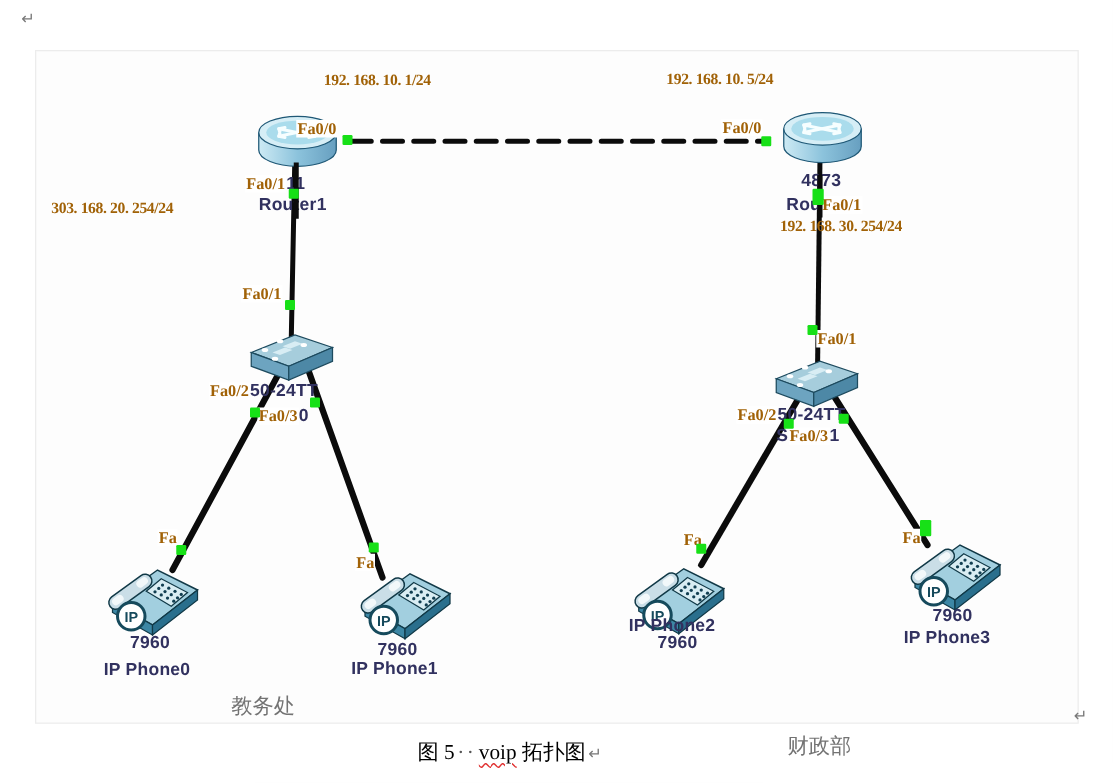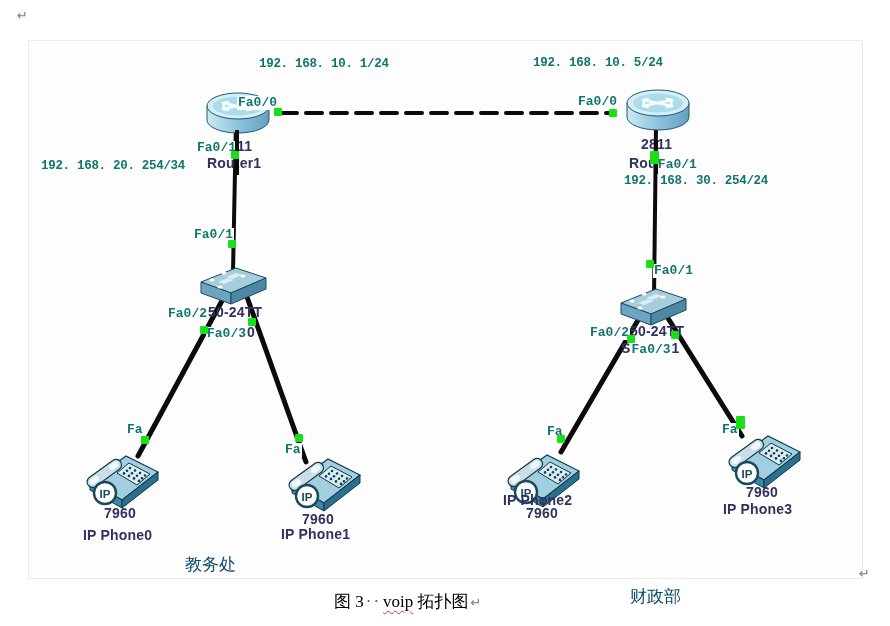--- a/index.html
+++ b/index.html
@@ -6,27 +6,27 @@
   body{
     width:890px;height:626px;position:relative;background:#ffffff;
     font-family:"Liberation Sans",sans-serif;overflow:hidden;
   }
   .abs{position:absolute;white-space:nowrap;}
   .picture{
     position:absolute;left:28px;top:40px;width:833px;height:537px;
     background:#fdfdfd;border:1px solid #ececec;z-index:0;
   }
   svg.layer{position:absolute;left:0;top:0;z-index:1;pointer-events:none;}
-  .mono{font-family:Liberation Mono, monospace;font-weight:700;color:#0f766e;}
+  .mono{font-family:Liberation Serif, serif;font-weight:700;color:#a16207;}
   .ip{font-size:12.5px;letter-spacing:-0.3px;z-index:3;}
   .port{font-size:13px;background:#ffffff;line-height:14px;padding:0 1px;z-index:3;}
   .noBg{background:transparent;}
   .dev{font-weight:700;font-size:14px;letter-spacing:0.2px;color:#31315f;z-index:3;}
   .row{display:inline-flex;align-items:baseline;z-index:3;}
-  .zone{font-family:"Liberation Serif",serif;font-size:17px;color:#0c4a6e;z-index:3;}
+  .zone{font-family:"Liberation Serif",serif;font-size:17px;color:#737373;z-index:3;}
   .g{position:absolute;width:8px;height:8px;background:#17e017;border-radius:1px;z-index:5;}
   .g.tall{height:13px;width:9px;}
   .cableseg{position:absolute;width:4px;background:#0b0b0b;z-index:4;}
   .retmark{color:#7a7a7a;font-size:13px;font-family:"DejaVu Sans",sans-serif;z-index:2;}
   .caption{
     position:absolute;left:334px;top:590px;font-family:"Liberation Serif",serif;
     font-size:17px;color:#000;z-index:3;white-space:nowrap;
   }
   .caption .dots{color:#555;letter-spacing:2px;margin:0 2px;}
   .caption .sq{text-decoration:underline wavy #e03131 1px;text-underline-offset:3px;}
@@ -110,32 +110,32 @@
   <use href="#sym-switch" x="196" y="265"></use>
   <use href="#sym-switch" x="616" y="286"></use>
   <use href="#sym-phone" x="84" y="447"></use>
   <use href="#sym-phone" x="286" y="450"></use>
   <use href="#sym-phone" x="505" y="446"></use>
   <use href="#sym-phone" x="726" y="427"></use>
 </svg>
 
 <div class="abs mono ip" style="left:259px;top:57px;">192. 168. 10. 1/24</div>
 <div class="abs mono ip" style="left:533px;top:56px;">192. 168. 10. 5/24</div>
-<div class="abs mono ip" style="left:41px;top:159px;">192. 168. 20. 254/34</div>
+<div class="abs mono ip" style="left:41px;top:159px;">303. 168. 20. 254/24</div>
 <div class="abs mono ip" style="left:624px;top:174px;">192. 168. 30. 254/24</div>
 
 <div class="abs mono port" style="left:237px;top:96px;">Fa0/0</div>
 <div class="abs row" style="left:196px;top:138px;">
   <span class="mono port">Fa0/1</span>
     <span class="dev noBg">11</span>
 </div>
 <div class="abs dev" style="left:207px;top:155px;">Router1</div>
 
 <div class="abs mono port" style="left:577px;top:95px;">Fa0/0</div>
-<div class="abs dev" style="left:641px;top:136px;">2811</div>
+<div class="abs dev" style="left:641px;top:136px;">4873</div>
 <div class="abs row" style="left:629px;top:155px;">
   <span class="dev">Rou</span>
     <span class="mono port">Fa0/1</span>
 </div>
 
 <div class="abs mono port" style="left:193px;top:228px;">Fa0/1</div>
 <div class="abs row" style="left:167px;top:304px;">
   <span class="mono port">Fa0/2</span>
     <span class="dev noBg">50-24TT</span>
 </div>
@@ -184,14 +184,14 @@
 <div class="g" style="left:200px;top:326px;"></div>
 <div class="g" style="left:248px;top:318px;"></div>
 <div class="g" style="left:627px;top:335px;"></div>
 <div class="g" style="left:671px;top:331px;"></div>
 <div class="g" style="left:141px;top:436px;"></div>
 <div class="g" style="left:295px;top:434px;"></div>
 <div class="g" style="left:557px;top:435px;"></div>
 <div class="g tall" style="left:736px;top:416px;"></div>
 
 <div class="caption">
-  <span>图 3</span><span class="dots">··</span><span class="sq">voip</span><span> 拓扑图</span><span class="retmark">↵</span>
+  <span>图 5</span><span class="dots">··</span><span class="sq">voip</span><span> 拓扑图</span><span class="retmark">↵</span>
 </div>
 
 </body></html>

